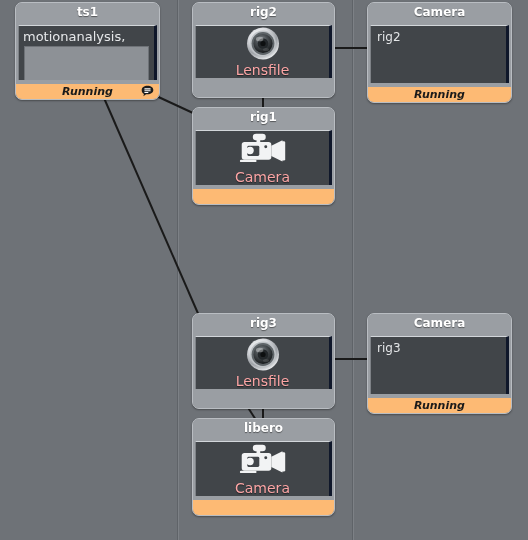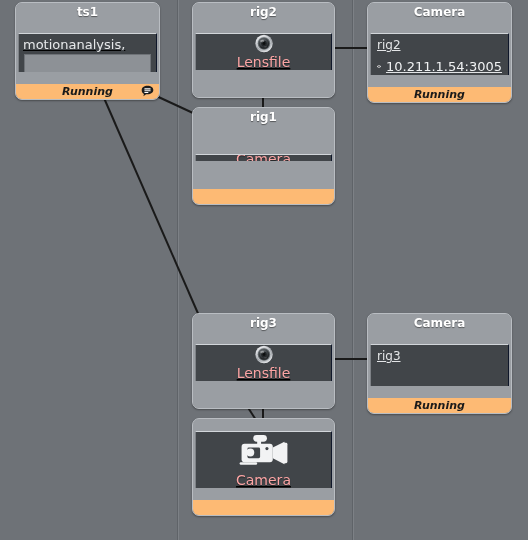--- a/index.html
+++ b/index.html
@@ -58,25 +58,24 @@
     color: #ffffff;
     text-shadow: 0 1px 1px rgba(0,0,0,0.45);
     background: #9a9ea3;
     flex: 0 0 auto;
   }
   .node .body {
     flex: 1 1 auto;
     background: #414549;
     border-top: 1px solid #d2d6da;
     border-left: 1px solid #7e8287;
-    border-right: 1px solid #0f172a;
-    margin: 12px 2px;
+    border-right: 3px solid #0f172a;
+    margin: 4px 2px;
     position: relative;
     overflow: hidden;
-    text-decoration: underline;
   }
   .node .footer {
     flex: 0 0 auto;
     height: 15px;
     line-height: 15px;
     background: #9a9ea3;
     position: relative;
   }
   .node .footer.running {
     background: #fdba74;
@@ -213,21 +212,21 @@
           <ellipse cx="27" cy="31" rx="4" ry="2.2" fill="#ffffff" opacity="0.12"></ellipse>
         </svg>
         <span class="icon-caption">Lensfile</span>
       </div>
     </div>
     <div class="footer">
       <span class="status"></span>
     </div>
   </div>
 
-  <div class="node" style="left:192px; top:107px; width:143px; height:98px;gap:16px;">
+  <div class="node" style="left:192px; top:107px; width:143px; height:98px;">
     <div class="title">rig1</div>
     <div class="body">
       <div class="icon-wrap">
         <svg width="62" height="40" viewBox="0 0 62 40">
           <g fill="#f2f3f4">
             <rect x="8" y="12" width="32" height="19" rx="3"></rect>
             <path d="M40 16 L52 10 L52 33 L40 27 Z"></path>
             <rect x="50" y="11" width="5" height="21" rx="1.5"></rect>
             <rect x="20" y="3" width="14" height="7" rx="3.5"></rect>
             <rect x="24" y="9" width="4" height="4"></rect>
@@ -264,20 +263,21 @@
         </svg>
         <span class="icon-caption">Lensfile</span>
       </div>
     </div>
     <div class="footer">
       <span class="status"></span>
     </div>
   </div>
 
   <div class="node" style="left:192px; top:418px; width:143px; height:98px;">
+    <div class="title">libero</div>
     <div class="body">
       <div class="icon-wrap">
         <svg width="62" height="40" viewBox="0 0 62 40">
           <g fill="#f2f3f4">
             <rect x="8" y="12" width="32" height="19" rx="3"></rect>
             <path d="M40 16 L52 10 L52 33 L40 27 Z"></path>
             <rect x="50" y="11" width="5" height="21" rx="1.5"></rect>
             <rect x="20" y="3" width="14" height="7" rx="3.5"></rect>
             <rect x="24" y="9" width="4" height="4"></rect>
             <rect x="6" y="31" width="18" height="2.6" rx="1.3"></rect>
@@ -294,28 +294,20 @@
     </div>
     <div class="footer running">
       <span class="status"></span>
     </div>
   </div>
 
   <div class="node" style="left:367px; top:2px; width:145px; height:101px;">
     <div class="title">Camera</div>
     <div class="body cam-body">
       <div class="cam-name">rig2</div>
-      <div class="cam-addr-row">
-        <svg width="17" height="13" viewBox="0 0 22 16">
-          <path d="M11 1.2C5.6 1.2 1.4 5.6 0.6 8c0.8 2.4 5 6.8 10.4 6.8S20.6 10.4 21.4 8C20.6 5.6 16.4 1.2 11 1.2z" fill="#ffffff"></path>
-          <circle cx="11" cy="8" r="4.3" fill="#15181a"></circle>
-          <circle cx="11" cy="8" r="1.9" fill="#ffffff"></circle>
-        </svg>
-        <span class="cam-addr">10.211.1.54:3005</span>
-      </div>
     </div>
     <div class="footer running">
       <span class="status">Running</span>
     </div>
   </div>
 
   <div class="node" style="left:367px; top:313px; width:145px; height:101px;">
     <div class="title">Camera</div>
     <div class="body cam-body">
       <div class="cam-name">rig3</div>

